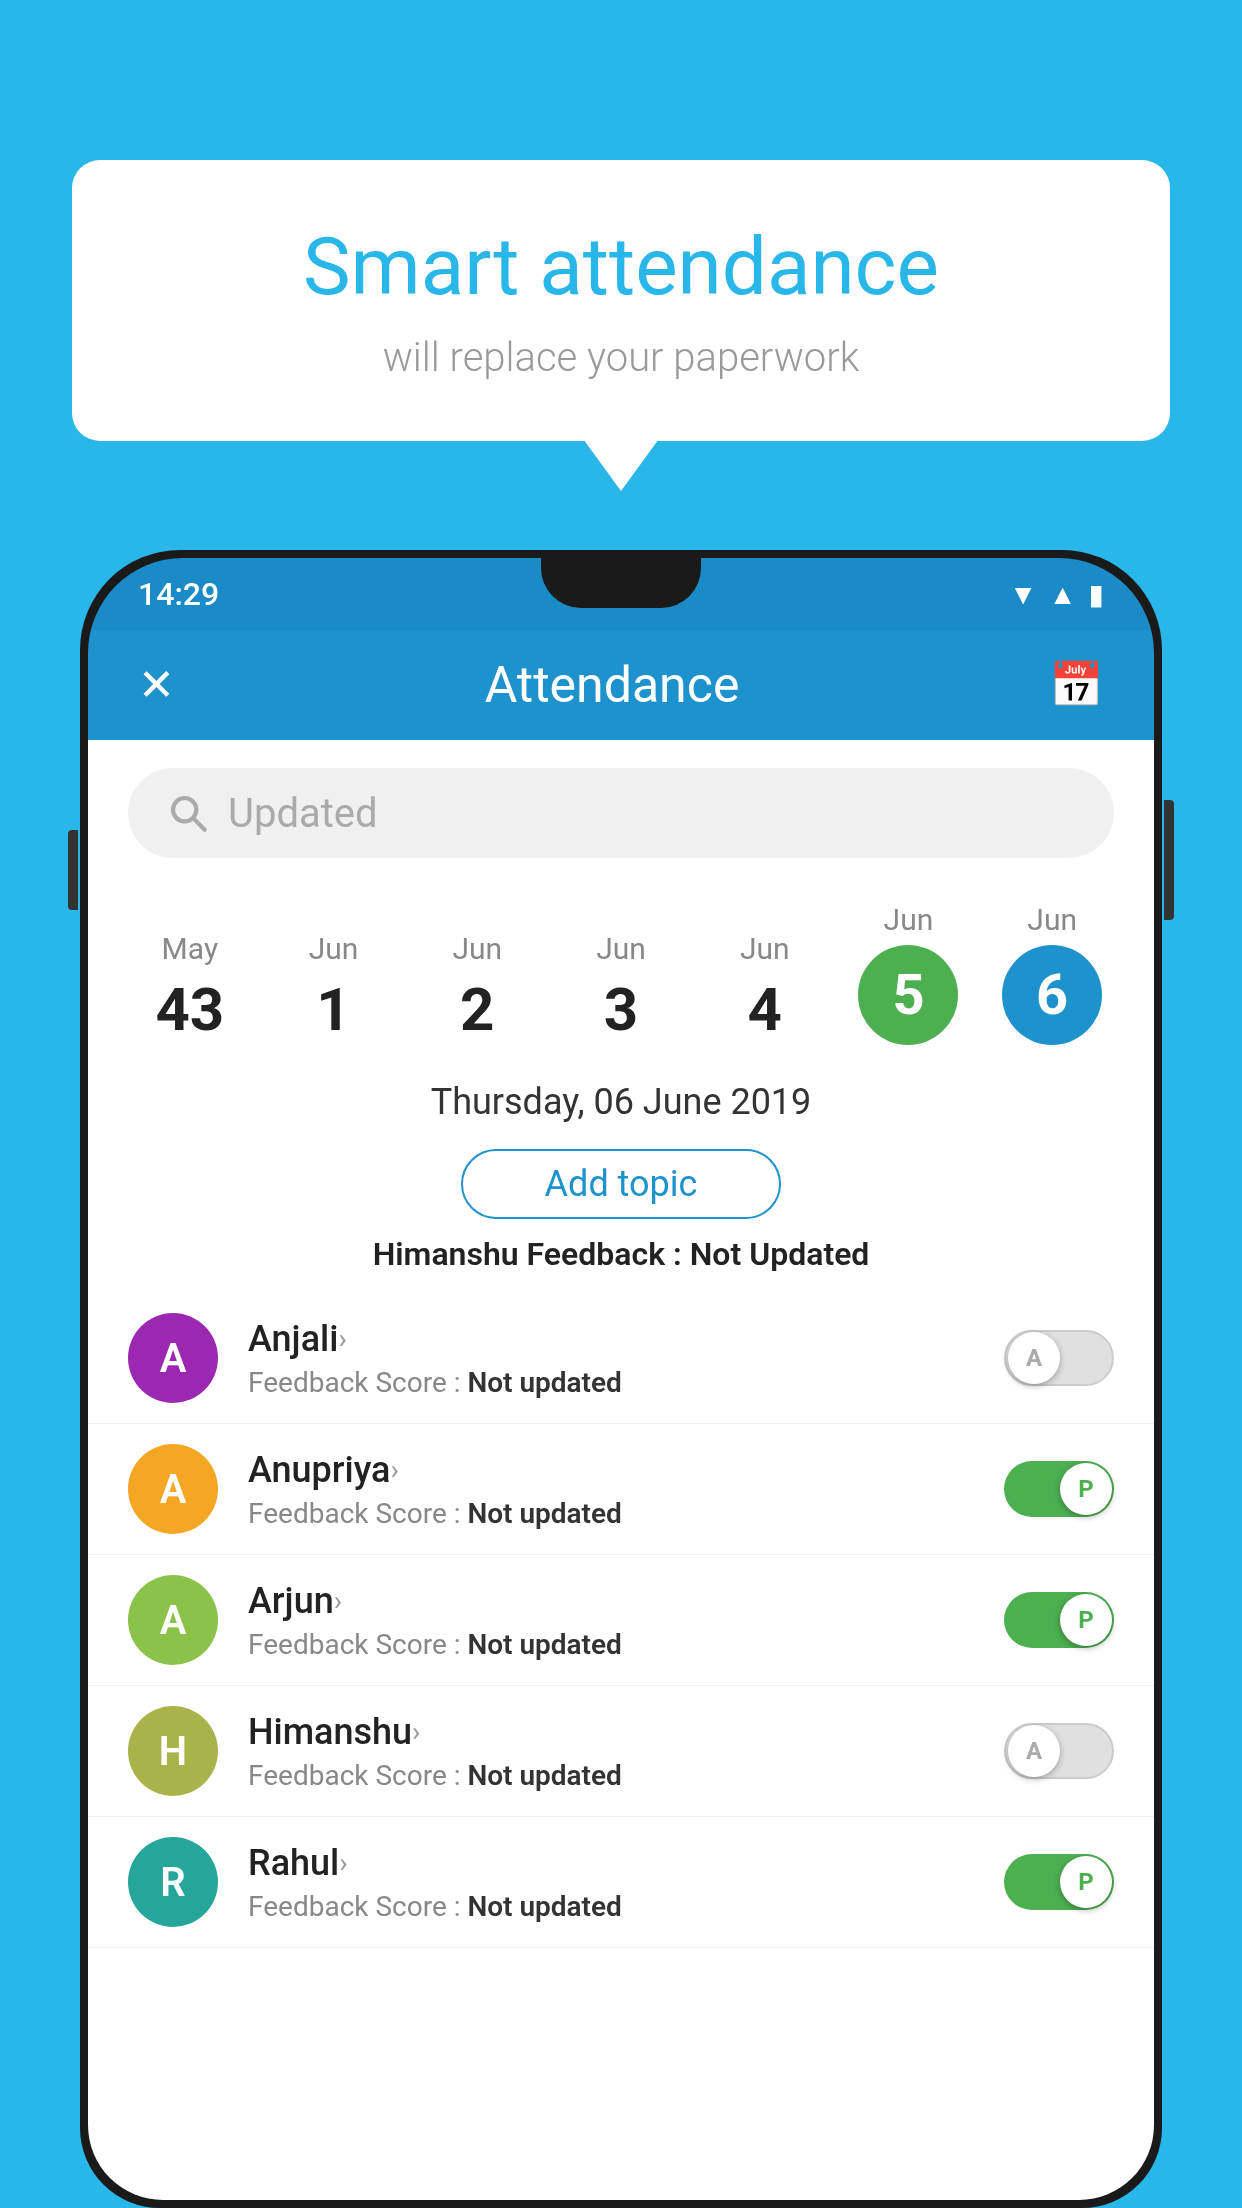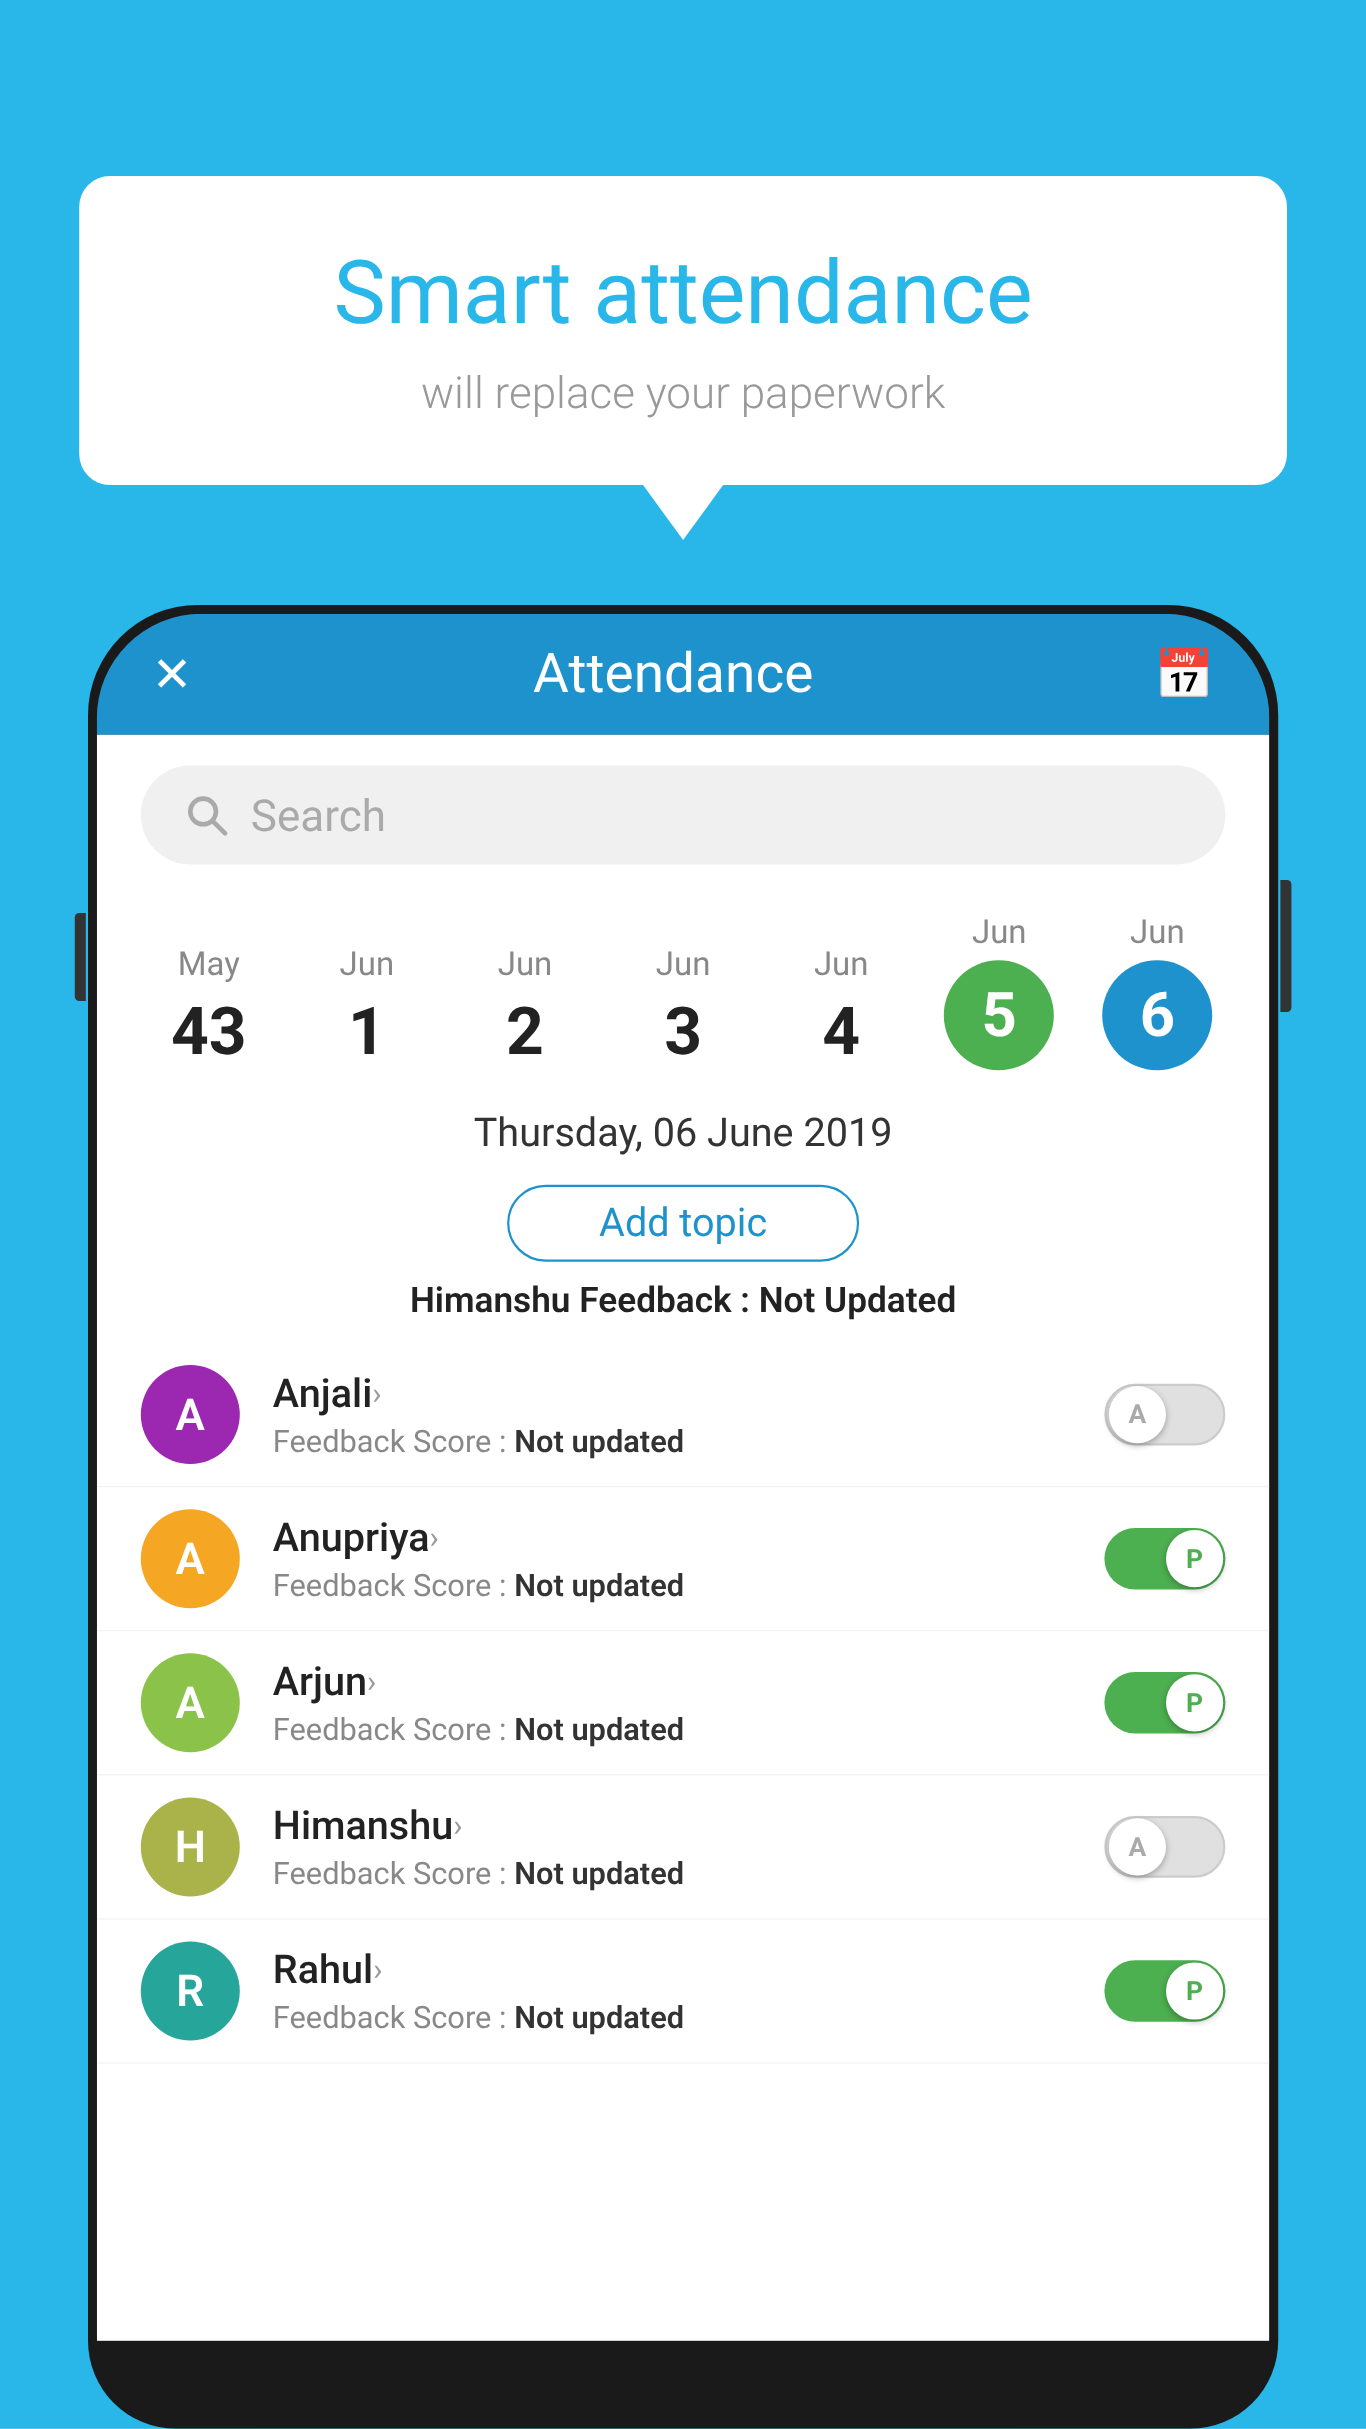--- a/index.html
+++ b/index.html
@@ -365,35 +365,44 @@
     <div class="speech-bubble-subtitle">will replace your paperwork</div>
     <div class="speech-bubble-arrow"></div>
   </div>
 </div>
 
 <div class="phone-frame">
   <div class="phone-side-btn-left"></div>
   <div class="phone-side-btn-right"></div>
   <div class="phone-inner">
 
+    <div class="status-bar">
+      <div class="notch"></div>
+      <span class="status-time">14:29</span>
+      <div class="status-icons">
+        <span class="status-icon">▼</span>
+        <span class="status-icon">▲</span>
+        <span class="status-icon">▮</span>
+      </div>
+    </div>
 
     <div class="app-bar">
       <span class="app-bar-icon">✕</span>
       <span class="app-bar-title">Attendance</span>
       <span class="app-bar-icon">📅</span>
     </div>
 
     <div class="content-area">
 
       <div class="search-bar">
         <svg width="40" height="40" viewBox="0 0 24 24" fill="none" stroke="#aaa" stroke-width="2.5" stroke-linecap="round">
           <circle cx="10" cy="10" r="7"></circle>
           <line x1="15.5" y1="15.5" x2="22" y2="22"></line>
         </svg>
-        <span class="search-text">Search</span>
+        <span class="search-text">Updated</span>
       </div>
 
       <div class="date-scroller" id="date-scroller">
           <div class="date-item">
             <div class="date-month">May</div>
             <div class="date-day">43</div>
           </div>
           <div class="date-item">
             <div class="date-month">Jun</div>
             <div class="date-day">1</div>

